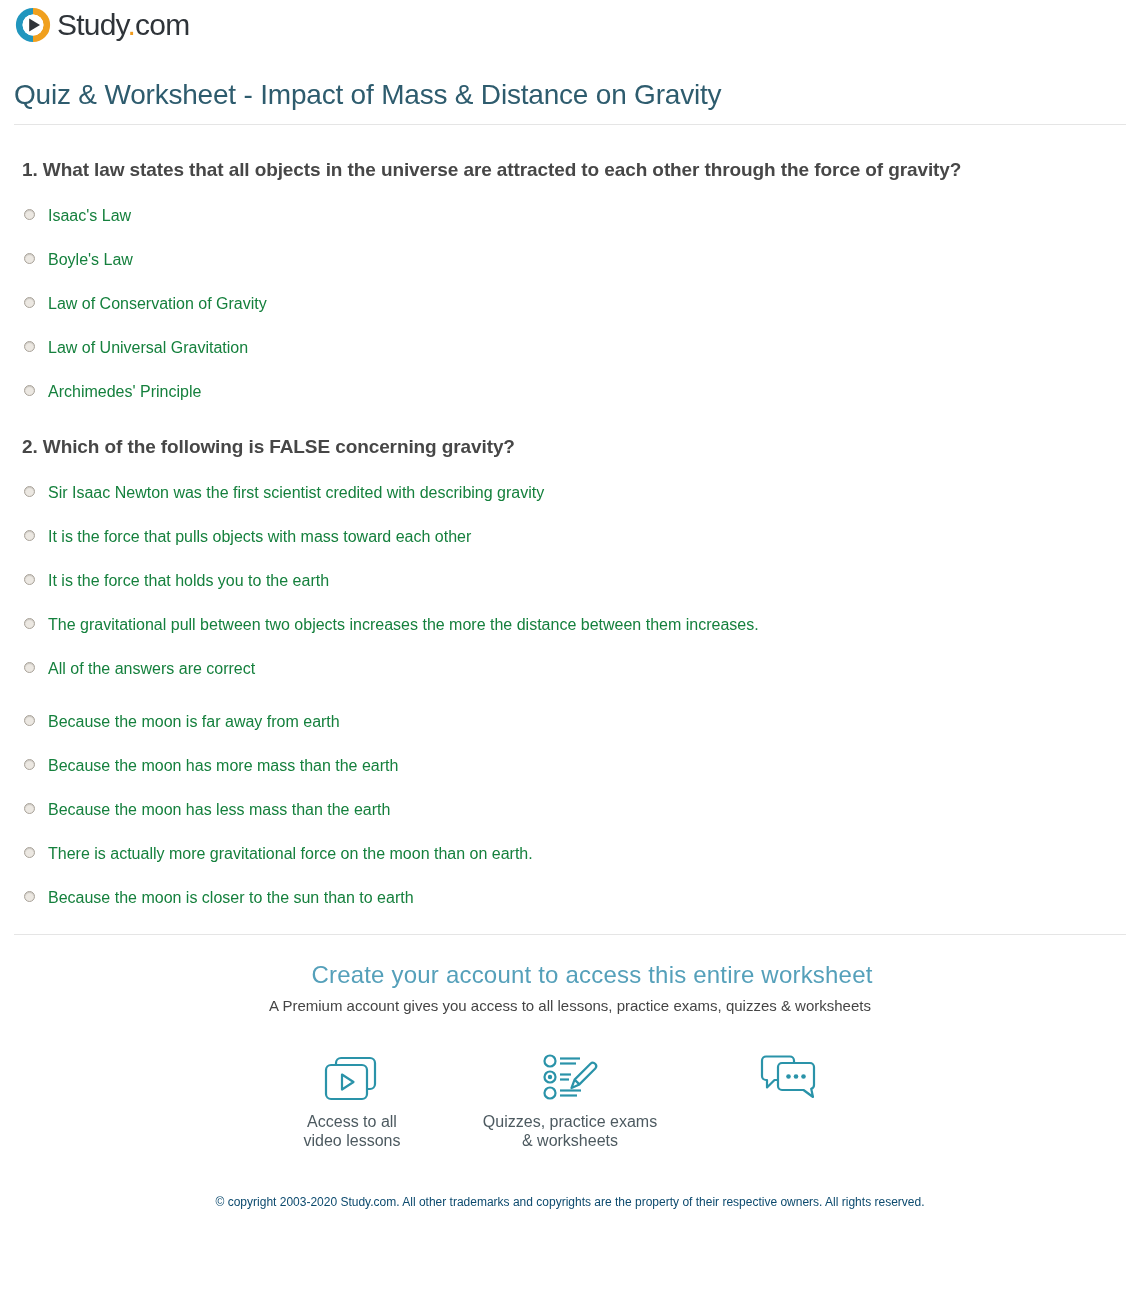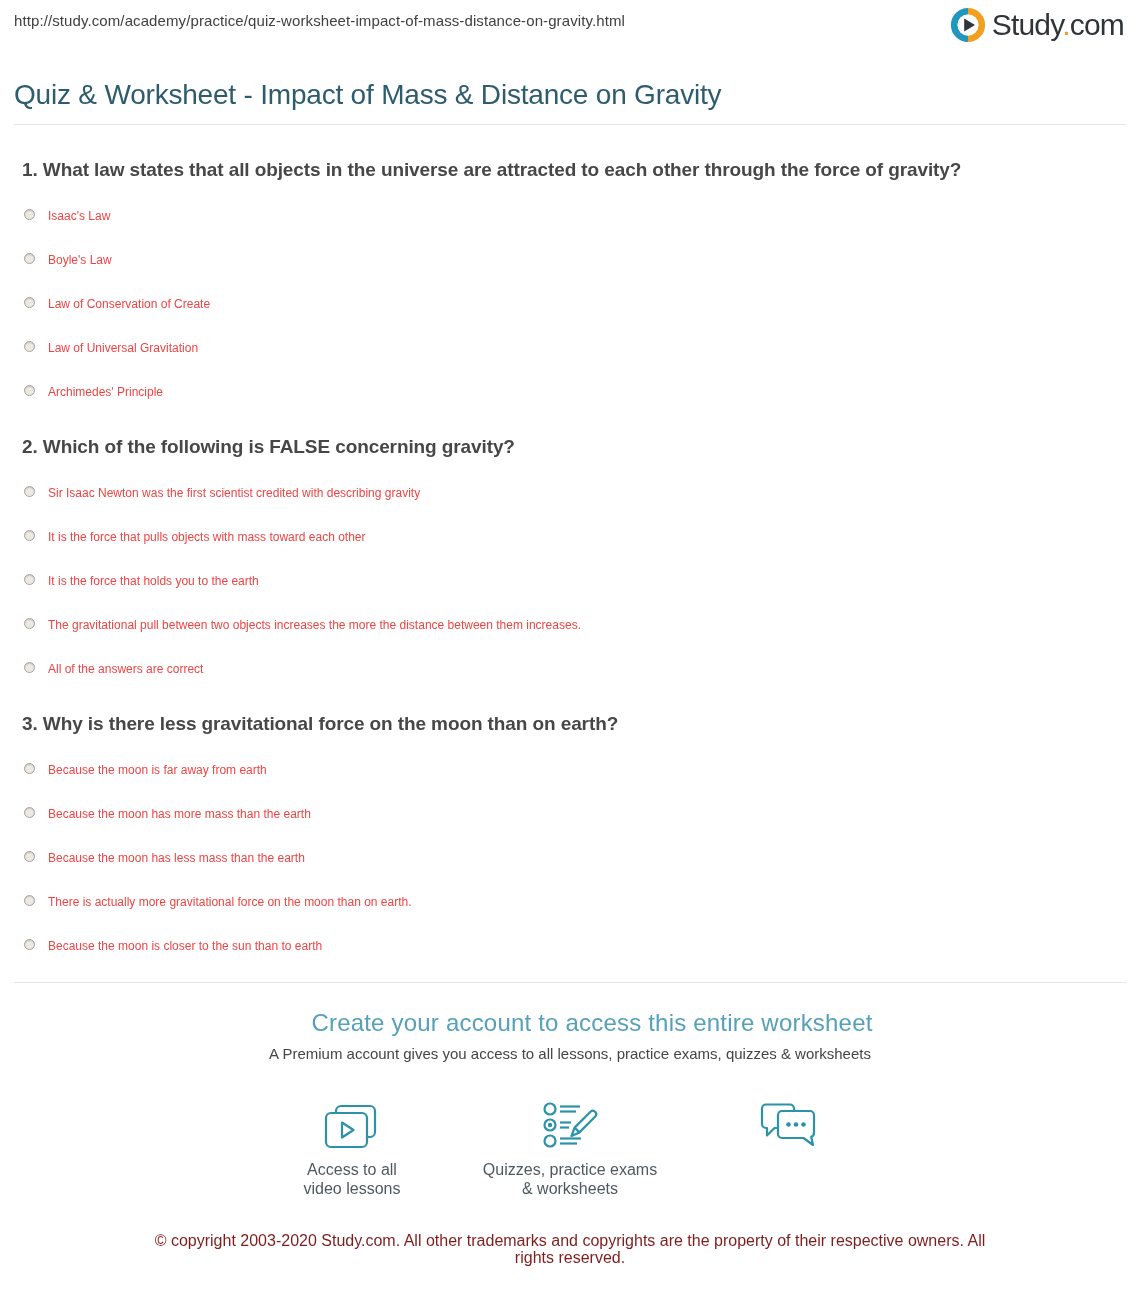--- a/index.html
+++ b/index.html
@@ -28,44 +28,43 @@
   .question { margin:33px 14px 0 14px; }
   .q-title { font-size:19px; font-weight:700; color:#474747; line-height:24px; letter-spacing:-0.1px;margin-left:8px; }
   .q-title span { display:inline; }
   .option { display:flex; align-items:flex-start; gap:13px; padding-left:10px; margin-top:24px; height:20px; cursor:pointer; }
   .radio {
     width:11px; height:11px; flex:none; margin-top:3px;
     border-radius:50%; border:1px solid #a9a39a;
     background:#ece8e2;
     box-shadow: inset 0 1px 1px rgba(0,0,0,0.15);
   }
-  .opt-label { font-size:12px; color:#ef4444; line-height:20px; }
+  .opt-label { font-size:16px; color:#15803d; line-height:20px; }
 
   .rule2 { border:none; border-top:1px solid #e5e5e5; margin:26px 14px 0 14px; }
 
   
   .signup { text-align:center; }
   .signup-heading { margin-top:26px; font-size:24px; font-weight:400; color:#55a0ba; letter-spacing:0.2px; cursor:pointer;padding-left:44px; }
   .signup-sub { margin-top:8px; font-size:15px; color:#454545; }
   .features { margin-top:34px; display:flex; justify-content:center; }
   .feature { width:218px; text-align:center; }
   .feature .ficon { height:54px; display:flex; align-items:flex-end; justify-content:center; }
   .feature svg { display:block; }
   .feature-label { margin-top:10px; font-size:16px; color:#4d5a60; line-height:19px; }
   .feature-label span { display:block; }
 
-  .copyright { margin:34px auto 0 auto; max-width:850px; text-align:center; font-size:16px; color:#7f1d1d; line-height:17px; }
+  .copyright { margin:44px auto 0 auto; max-width:850px; text-align:center; font-size:12px; color:#0c4a6e; line-height:17px; }
 </style>
 </head>
 <body>
 
 <div class="page">
 
   <div class="header">
-    <div class="url">http://study.com/academy/practice/quiz-worksheet-impact-of-mass-distance-on-gravity.html</div>
     <div class="logo">
       <span>
         <svg viewBox="0 0 40 40">
           <path d="M20 5.5 A14.5 14.5 0 0 0 20 34.5" fill="none" stroke="#2196be" stroke-width="7"></path>
           <path d="M20 5.5 A14.5 14.5 0 0 1 20 34.5" fill="none" stroke="#f0a01e" stroke-width="7"></path>
           <circle cx="20" cy="20" r="11" fill="#ffffff"></circle>
           <path d="M16 13.2 L27.4 20 L16 26.8 Z" fill="#2f3439"></path>
         </svg>
       </span>
       <span class="logo-text"><span>Study</span><span class="logo-dot">.</span><span>com</span></span>
@@ -83,21 +82,21 @@
     <div class="option">
       <span class="radio"></span>
       <span class="opt-label">Isaac's Law</span>
     </div>
     <div class="option">
       <span class="radio"></span>
       <span class="opt-label">Boyle's Law</span>
     </div>
     <div class="option">
       <span class="radio"></span>
-      <span class="opt-label">Law of Conservation of Create</span>
+      <span class="opt-label">Law of Conservation of Gravity</span>
     </div>
     <div class="option">
       <span class="radio"></span>
       <span class="opt-label">Law of Universal Gravitation</span>
     </div>
     <div class="option">
       <span class="radio"></span>
       <span class="opt-label">Archimedes' Principle</span>
     </div>
   </section>
@@ -123,24 +122,20 @@
       <span class="radio"></span>
       <span class="opt-label">The gravitational pull between two objects increases the more the distance between them increases.</span>
     </div>
     <div class="option">
       <span class="radio"></span>
       <span class="opt-label">All of the answers are correct</span>
     </div>
   </section>
 
   <section class="question">
-    <h2 class="q-title">
-      <span>3.</span>
-      <span>Why is there less gravitational force on the moon than on earth?</span>
-    </h2>
     <div class="option">
       <span class="radio"></span>
       <span class="opt-label">Because the moon is far away from earth</span>
     </div>
     <div class="option">
       <span class="radio"></span>
       <span class="opt-label">Because the moon has more mass than the earth</span>
     </div>
     <div class="option">
       <span class="radio"></span>

